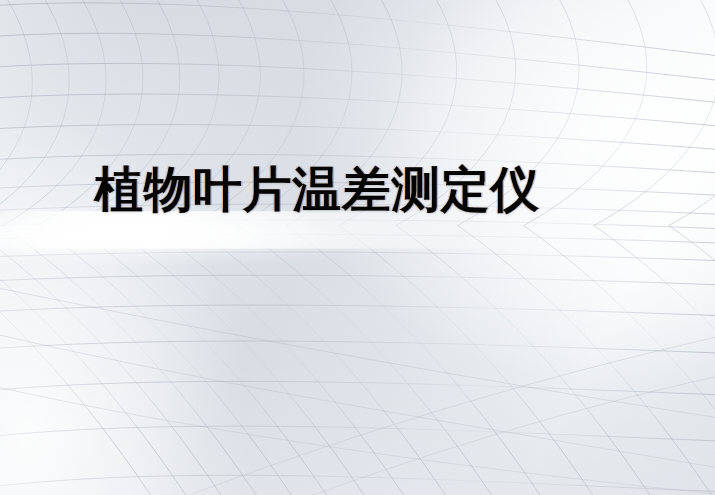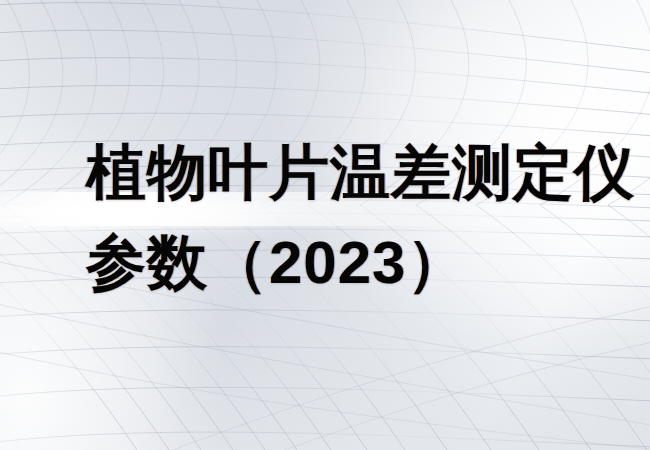--- a/index.html
+++ b/index.html
@@ -101,21 +101,21 @@
   
   .title-block {
     position: absolute;
     left: 86px;
     top: 128px;
     width: 540px;
   }
   .title-line {
     color: #050505;
     font-weight: 700;
-    font-size: 60px;
+    font-size: 44px;
     line-height: 90px;
     letter-spacing: 1px;
     white-space: nowrap;
     text-shadow:
       -1px 0 0 rgba(214,150,92,0.50),
        1px 0 0 rgba(64,78,150,0.35),
        0 1px 2px rgba(120,128,142,0.30);
   }
 </style>
 </head>
@@ -199,16 +199,15 @@
       </g>
     </g>
   </svg>
 
   <div class="bg-layer bg-streak"></div>
   <div class="bg-layer bg-streak2"></div>
   <div class="bg-layer bg-vign"></div>
 
   <div class="title-block">
     <div class="title-line">植物叶片温差测定仪</div>
-    <div class="title-line">参数（2023）</div>
   </div>
 
 </div>
 
 </body></html>

